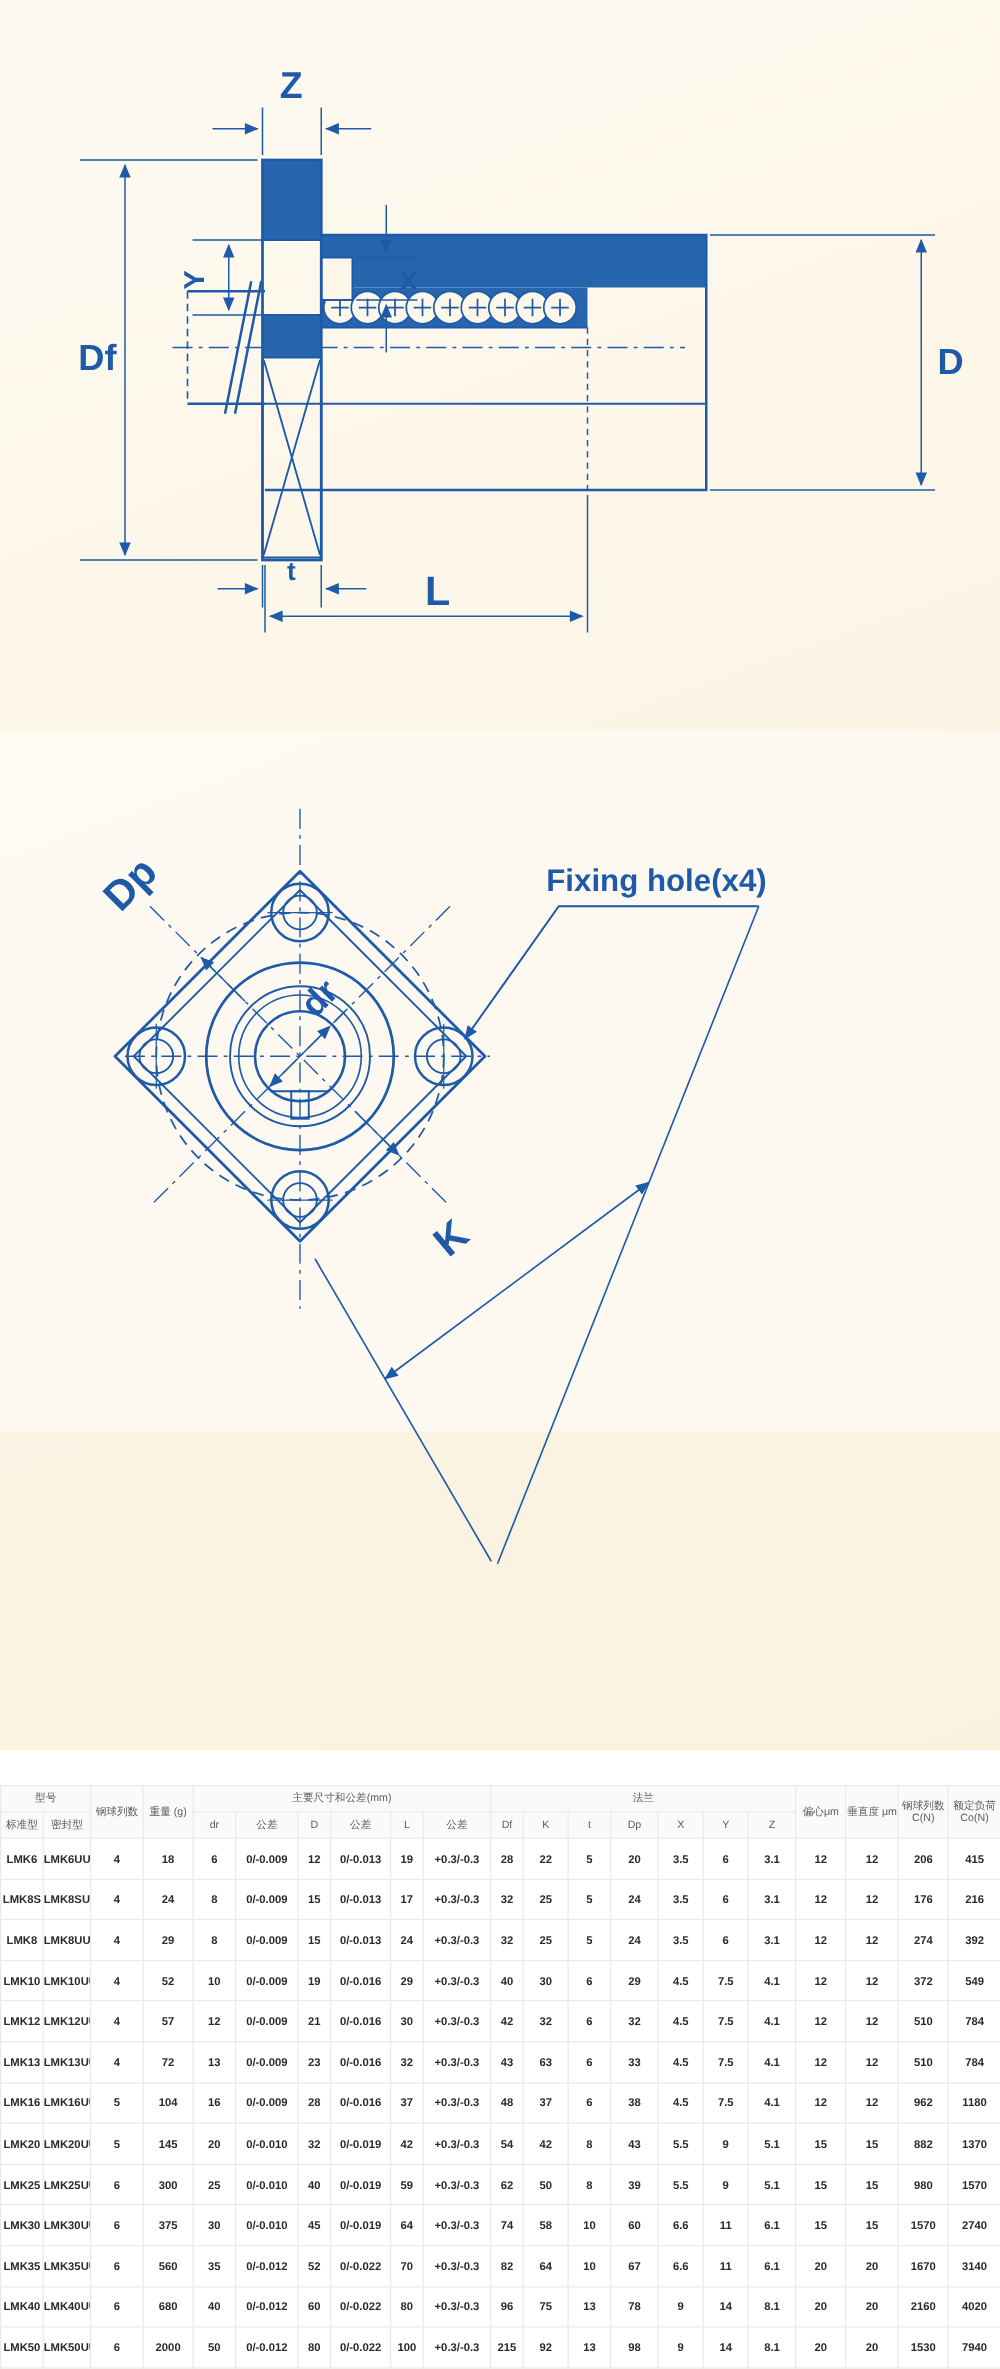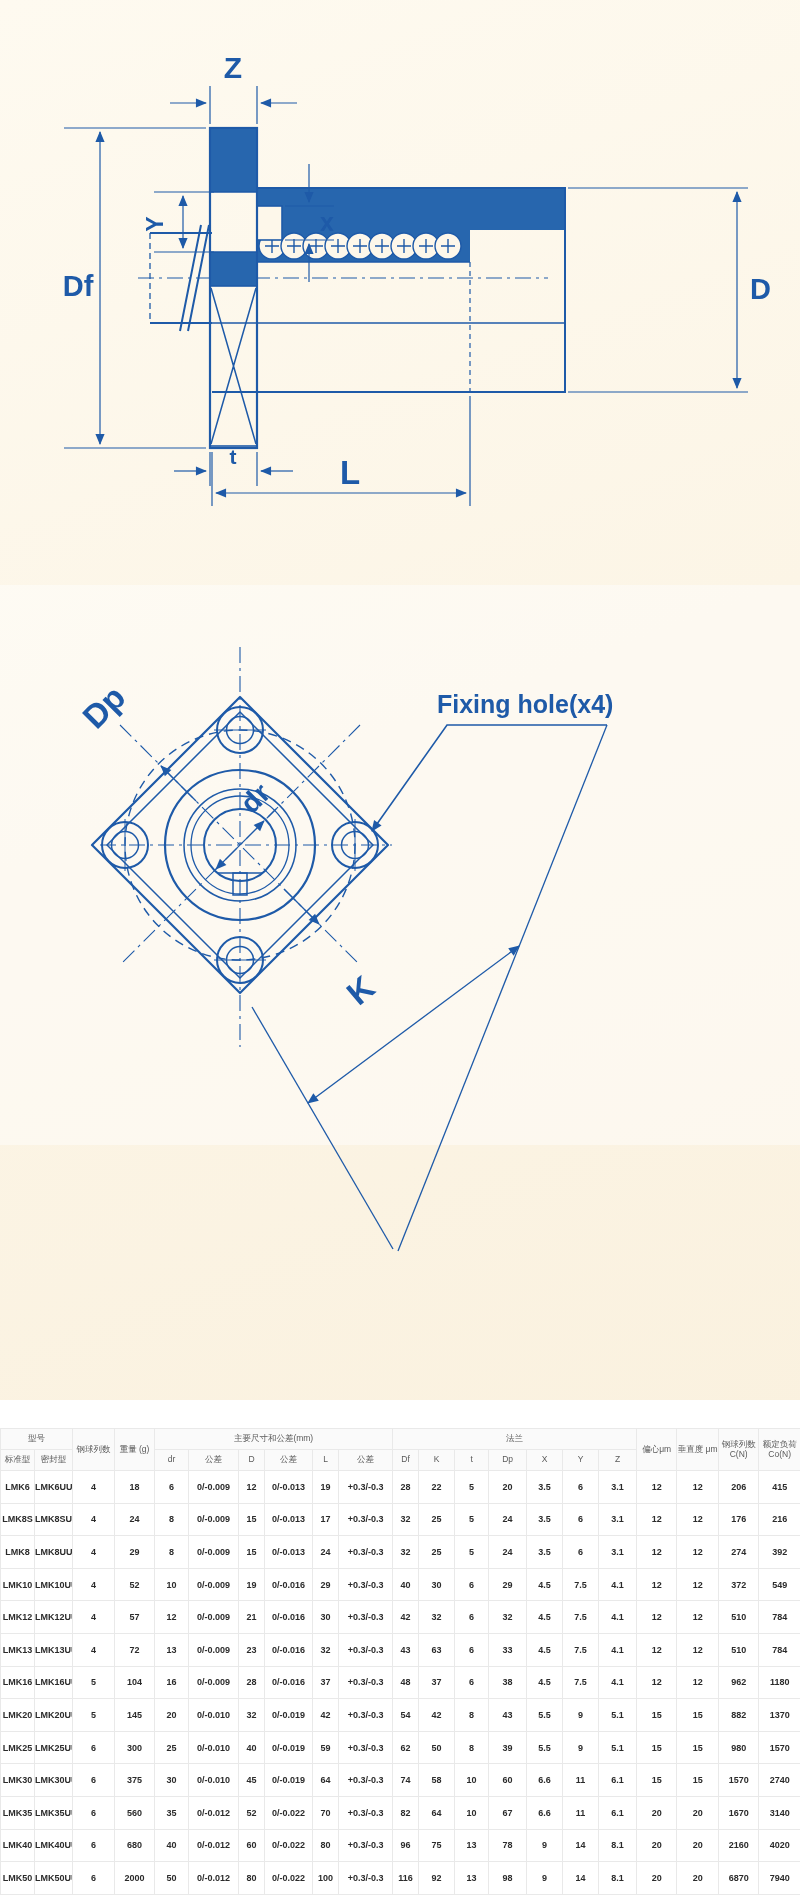--- a/index.html
+++ b/index.html
@@ -529,30 +529,30 @@
             <td>LMK50</td>
             <td>LMK50UU</td>
             <td>6</td>
             <td>2000</td>
             <td>50</td>
             <td>0/-0.012</td>
             <td>80</td>
             <td>0/-0.022</td>
             <td>100</td>
             <td>+0.3/-0.3</td>
-            <td>116</td>
+            <td>215</td>
             <td>92</td>
             <td>13</td>
             <td>98</td>
             <td>9</td>
             <td>14</td>
             <td>8.1</td>
             <td>20</td>
             <td>20</td>
-            <td>6870</td>
+            <td>1530</td>
             <td>7940</td>
           </tr>
           <tr>
             <td>LME60</td>
             <td>LMK60UU</td>
             <td>6</td>
             <td>2560</td>
             <td>60</td>
             <td>0/-0.015</td>
             <td>90</td>

